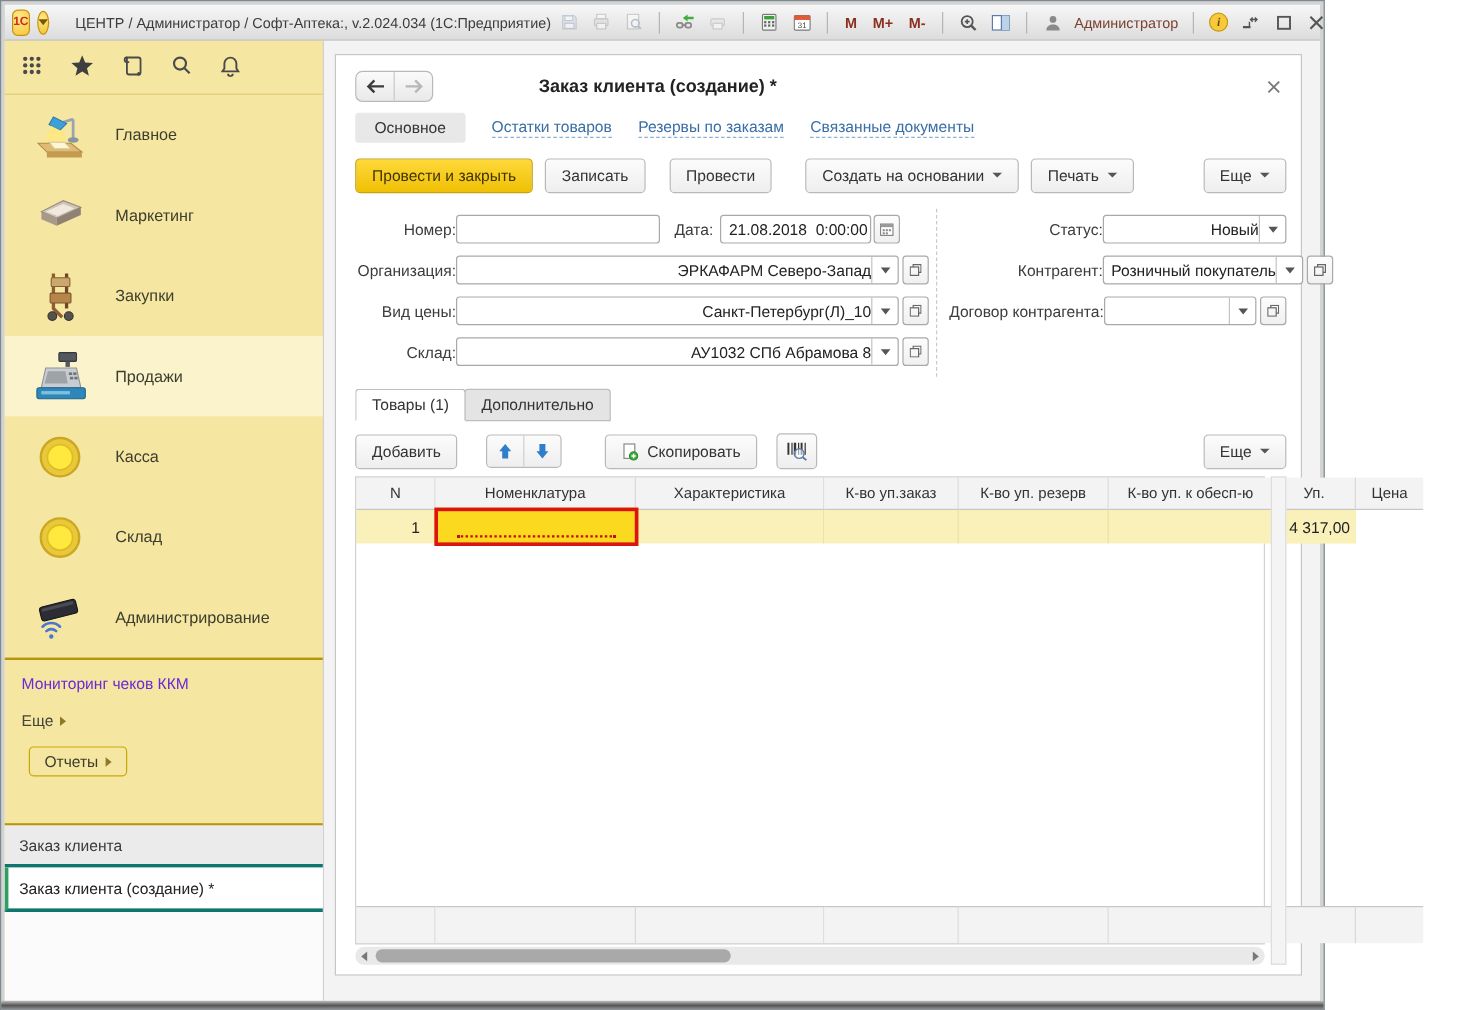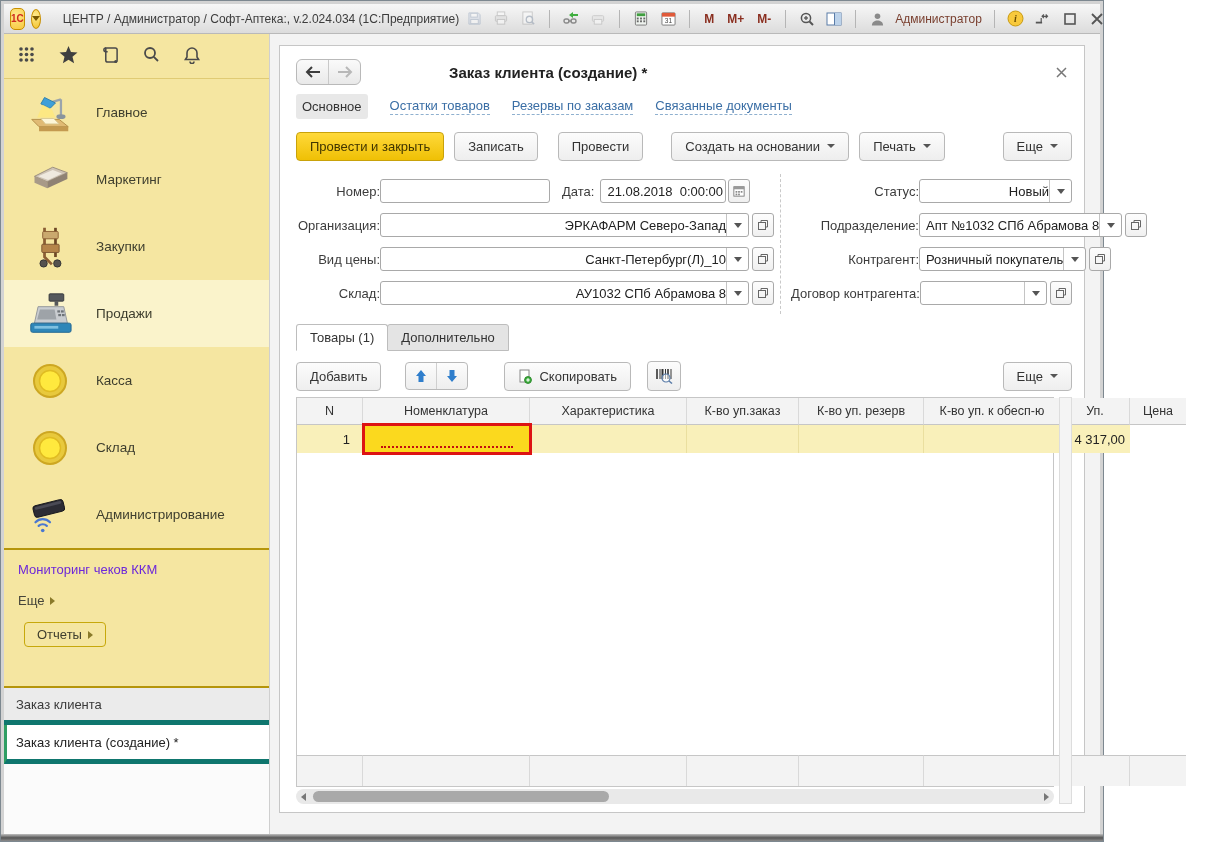--- a/index.html
+++ b/index.html
@@ -32,35 +32,35 @@
   .sb-item.active{background:#faf3cb;}
   .sb-divider{flex:0 0 2px;background:#b5950b;}
   .sb-extra{flex:0 0 136px;padding:12px 0 0 14px;box-sizing:border-box;}
   .sb-monitoring{font-size:13px;color:#6d28d9;margin-bottom:16px;}
   .sb-more{font-size:13px;color:#45453a;display:flex;align-items:center;gap:6px;margin-bottom:14px;}
   .tri-right{width:0;height:0;border-top:4px solid transparent;border-bottom:4px solid transparent;border-left:5px solid #8a7a2a;}
   .sb-reports{display:inline-flex;align-items:center;gap:6px;border:1px solid #c7a80b;border-radius:4px;
     padding:4px 12px;font-size:13px;color:#3e3e2e;background:transparent;margin-left:6px;}
   .sb-windows{flex:1 1 auto;display:flex;flex-direction:column;background:#ebebeb;min-height:0;}
   .sb-win-item{flex:0 0 32px;display:flex;align-items:center;padding-left:12px;font-size:13px;color:#3a3a3a;
-    border-bottom:5px solid #0f766e;background:#ebebeb;}
+    border-bottom:3px solid #0f766e;background:#ebebeb;}
   .sb-win-item.active{background:#ffffff;border-left:3px solid #2f9e63;padding-left:9px;flex-basis:34px;color:#222;}
   .sb-win-rest{flex:1 1 auto;background:#fbfbfb;}
   
   .content{flex:1 1 auto;display:flex;flex-direction:column;min-width:0;background:#f3f3f3;}
   .card{flex:1 1 auto;margin:11px 15px 21px 9px;background:#fff;border:1px solid #c6c6c6;
     display:flex;flex-direction:column;padding:8px 12px 8px 16px;min-height:0;}
   .doc-header{flex:0 0 36px;display:flex;align-items:center;}
   .navgroup{display:flex;border:1px solid #b9b9b9;border-radius:6px;overflow:hidden;background:linear-gradient(#fafafa,#e9e9e9);}
   .navbtn{width:31px;height:24px;display:flex;align-items:center;justify-content:center;}
   .navbtn+.navbtn{border-left:1px solid #c9c9c9;}
   .doc-title{font-size:15px;font-weight:bold;color:#222;margin-left:88px;flex:1 1 auto;}
   .doc-close{width:22px;height:22px;display:flex;align-items:center;justify-content:center;}
   .doc-tabs{flex:0 0 28px;display:flex;align-items:center;gap:22px;margin-top:2px;}
-  .dtab-active{background:#e8e8e8;border-radius:3px;padding:5px 6px;font-size:13px;color:#333;}
+  .dtab-active{background:#e8e8e8;border-radius:3px;padding:5px 16px;font-size:13px;color:#333;}
   .dtab-link{font-size:13px;color:#3a6ea5;border-bottom:1px dashed #8fb0cf;padding-bottom:1px;cursor:pointer;}
   .cmdbar{flex:0 0 40px;display:flex;align-items:center;gap:10px;margin-top:6px;}
   .btn{border:1px solid #b9b9b9;border-radius:4px;background:linear-gradient(#fcfcfc,#eeeeee);
     padding:6px 13px;font-size:13px;color:#333;display:inline-flex;align-items:center;gap:7px;white-space:nowrap;}
   .btn-primary{background:linear-gradient(#ffd93a,#efc005);border-color:#c9a20a;font-weight:normal;color:#403500;}
   .btn .tri{width:0;height:0;border-left:4px solid transparent;border-right:4px solid transparent;border-top:4px solid #555;}
   .spacer{flex:1 1 auto;}
   
   .form{flex:0 0 140px;display:flex;margin-top:8px;text-align:right;}
   .form-left{flex:0 0 478px;display:flex;flex-direction:column;}
@@ -519,32 +519,20 @@
           </div>
 
           <div class="form-right">
             <div class="frow">
               <span class="flabel lw2">Статус:</span>
               <span class="combo" style="flex:1">
                 <span class="box"><span style="flex:1">Новый</span><span class="dd"><span class="tri-down" style="border-top-color:#555"></span></span></span>
               </span>
             </div>
             <div class="frow">
-              <span class="flabel lw2">Подразделение:</span>
-              <span class="combo" style="flex:1">
-                <span class="box"><span style="flex:1">Апт №1032 СПб Абрамова 8</span><span class="dd"><span class="tri-down" style="border-top-color:#555"></span></span></span>
-                <span class="sqbtn">
-                    <svg width="10" height="10" viewBox="0 0 10 10" fill="none" stroke="#666">
-                      <rect x="0.5" y="2.5" width="7" height="7"></rect>
-                      <path d="M3 2.5V.5h6.5V7H7.5"></path>
-                    </svg>
-                  </span>
-              </span>
-            </div>
-            <div class="frow">
               <span class="flabel lw2">Контрагент:</span>
               <span class="combo" style="flex:1">
                 <span class="box"><span style="flex:1">Розничный покупатель</span><span class="dd"><span class="tri-down" style="border-top-color:#555"></span></span></span>
                 <span class="sqbtn">
                     <svg width="10" height="10" viewBox="0 0 10 10" fill="none" stroke="#666">
                       <rect x="0.5" y="2.5" width="7" height="7"></rect>
                       <path d="M3 2.5V.5h6.5V7H7.5"></path>
                     </svg>
                   </span>
               </span>

